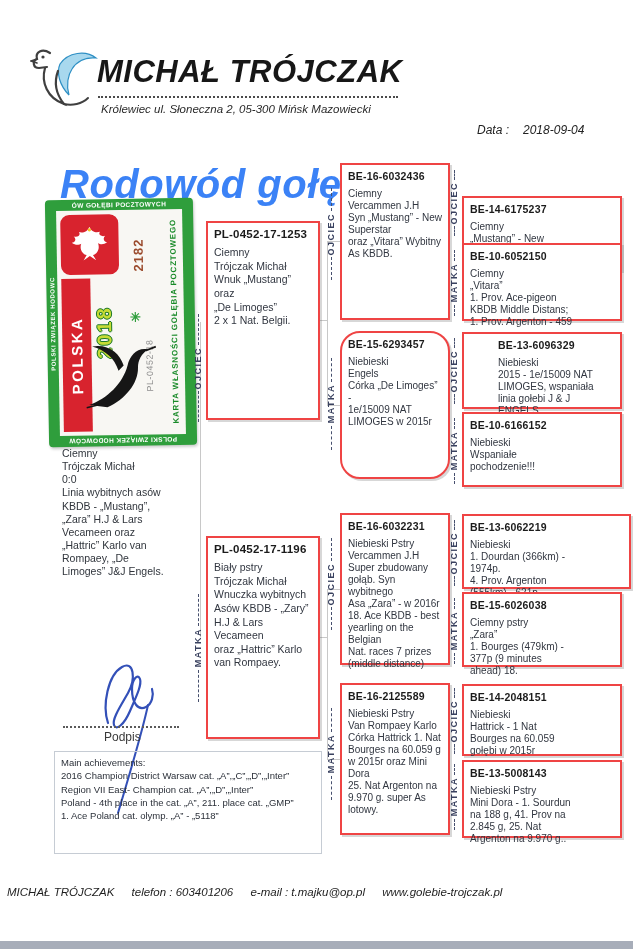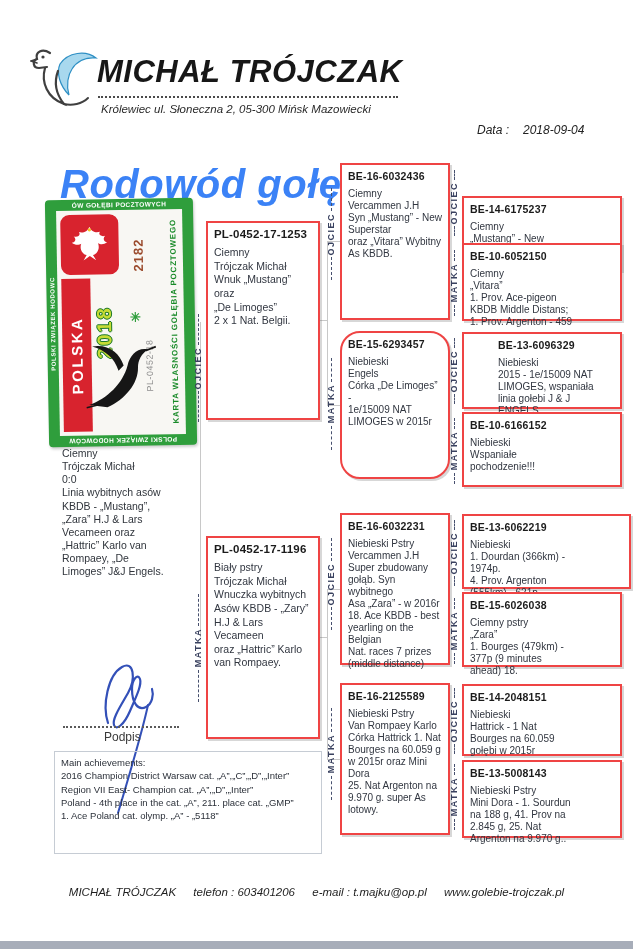--- a/index.html
+++ b/index.html
@@ -69,21 +69,21 @@
   
   .vlabel{position:absolute;width:14px;display:flex;flex-direction:column;align-items:center;}
   .vlabel .seg{flex:1 1 auto;width:0;border-left:1px dashed #47506e;min-height:6px;margin:2px 0;}
   .vlabel .vtext{writing-mode:vertical-rl;transform:rotate(180deg);font-size:9px;font-weight:bold;
                  color:#39415f;letter-spacing:1.5px;}
 
   
   .connector{position:absolute;background:#c8c8c8;}
 
   
-  #footer{position:absolute;left:0;top:886px;width:633px;text-align:center;font-size:11.5px;font-style:italic;color:#1e1e1e;}
+  #footer{position:absolute;left:0;top:886px;width:633px;text-align:left;font-size:11.5px;font-style:italic;color:#1e1e1e;}
   #footer span{margin:0 7px;}
   #bottom-bar{position:absolute;left:0;top:941px;width:633px;height:8px;background:#a7adb9;}
 </style>
 </head>
 <body>
 
 <div id="page">
 
   <svg class="abs" style="left:30px;top:44px;" width="72" height="66" viewBox="0 0 72 66">
     <path d="M30 20 C38 8 56 6 66 14 C56 13 47 17 42 25 C38 31 36 41 39 51 C30 42 26 29 30 20 Z" fill="#a8d8ee" stroke="#2e8fc4" stroke-width="1.2"></path>

